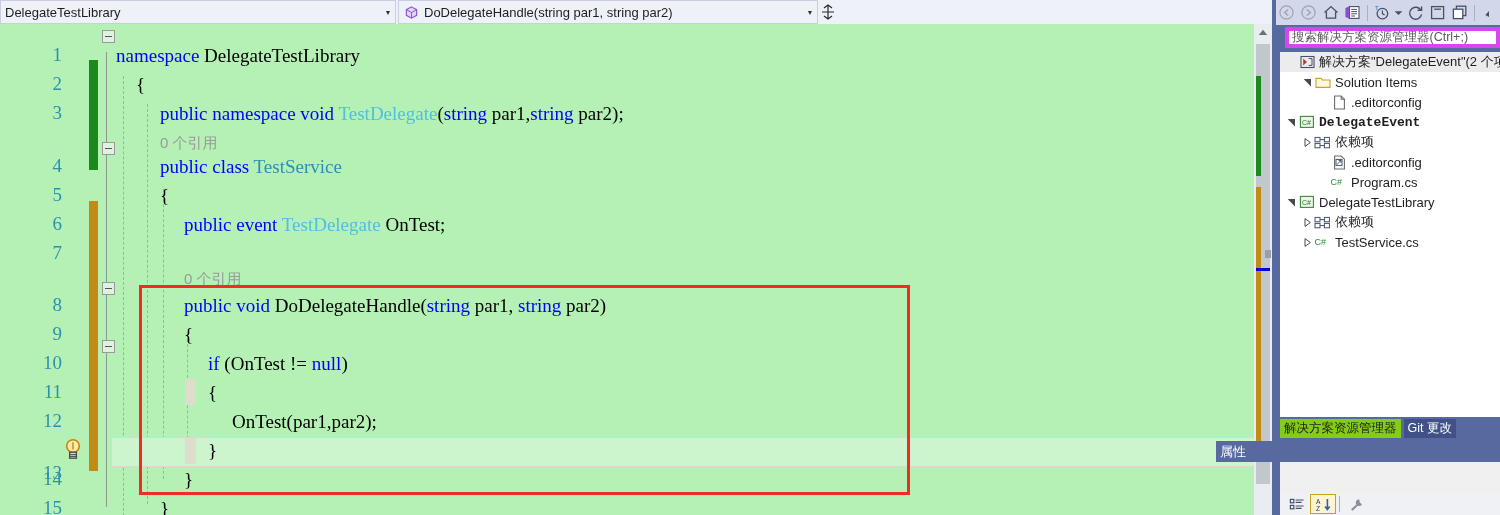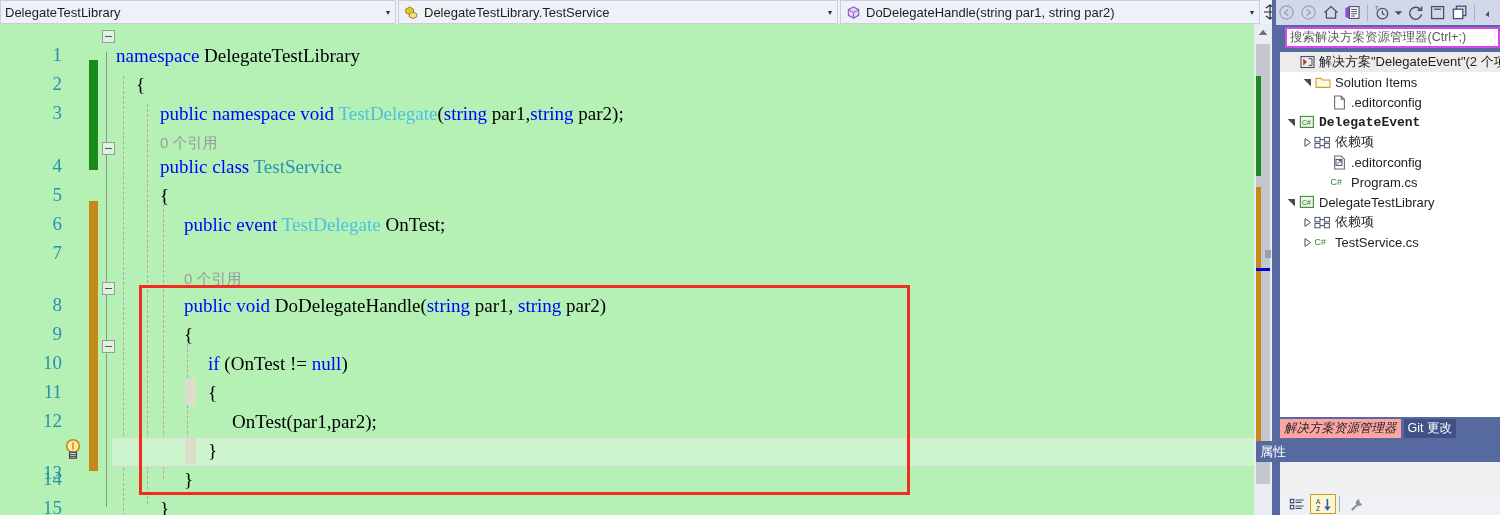--- a/index.html
+++ b/index.html
@@ -69,72 +69,62 @@
 
   
   .rightpane { position:absolute; left:1272px; top:0; width:228px; height:515px;
     background:#566a9f; }
   .rtoolbar { position:absolute; left:1276px; top:0; width:224px; height:25px;
     background:#d2d8ea; display:flex; align-items:center; }
   .tbtn { width:24px; height:22px; display:flex; align-items:center;
     justify-content:center; }
   .tsep { width:1px; height:16px; background:#a8b0c6; margin:0 3px; }
   .searchbar { position:absolute; left:1285px; top:27px; width:215px; height:21px;
-    background:#ffffff; border:2px solid #d946ef; display:flex; align-items:center; }
+    background:#ffffff; border:4px solid #d946ef; display:flex; align-items:center; }
   .searchbar .ph { font-size:12.5px; color:#5a5a5a; padding-left:3px;
     white-space:nowrap; }
   .tree { position:absolute; left:1280px; top:52px; width:220px; height:365px;
     background:#ffffff; overflow:hidden; }
   .trow { position:relative; height:20px; display:flex; align-items:center;
     white-space:nowrap; }
   .trow.sel { background:#ececec; }
   .tw { width:14px; height:20px; display:flex; align-items:center;
     justify-content:center; flex:0 0 14px; }
   .tico { width:18px; height:20px; display:flex; align-items:center;
     justify-content:center; flex:0 0 18px; }
   .tlbl { font-size:13px; color:#1e1e1e; font-family:"Liberation Sans", sans-serif;
     padding-left:3px; }
   .tlbl.b { font-weight:bold;font-family:Liberation Mono, monospace; }
 
   .dtabs { position:absolute; left:1280px; top:419px; width:220px; height:19px;
     display:flex; align-items:stretch; }
   .dtab { display:flex; align-items:center; padding:0 4px; font-size:12.5px; }
-  .dtab.active { background:#fca5a5; color:#1e1e1e;font-style:italic; }
+  .dtab.active { background:#84cc16; color:#1e1e1e; }
   .dtab.inactive { background:#3f5186; color:#ffffff; margin-left:3px; }
 
-  .props-hdr { position:absolute; left:1256px; top:441px; width:220px; height:21px;
+  .props-hdr { position:absolute; left:1216px; top:441px; width:220px; height:21px;
     background:#566a9f; color:#ffffff; font-size:13px; display:flex;
     align-items:center; padding-left:4px; }
   .props-body { position:absolute; left:1280px; top:462px; width:220px; height:53px;
     background:#f0f0f0; }
   .props-tb { position:absolute; left:1280px; top:493px; width:220px; height:22px;
     background:#eff1f5; display:flex; align-items:center; padding-left:4px; }
   .pbtn { width:26px; height:20px; display:flex; align-items:center;
     justify-content:center; }
   .pbtn.on { background:#fdf4d0; border:1px solid #c8a020; }
   svg { display:block; }
 </style>
 </head>
 <body>
 
 <div id="app">
 
   <div class="navbar">
     <div class="navdd a">
       <span class="txt">DelegateTestLibrary</span>
-      <span class="arrow">▼</span>
-    </div>
-    <div class="navdd b">
-      <span class="nav-ico">
-        <svg width="15" height="15" viewBox="0 0 16 16">
-          <path d="M6 2.2 L10.2 4.4 L10.2 8.2 L6 10.4 L1.9 8.2 L1.9 4.4 Z" fill="#e8c33a" stroke="#9a7b13" stroke-width="1"></path>
-          <path d="M9.5 7.5 L13.6 9.4 L13.6 12.6 L9.5 14.4 L5.6 12.6 L5.6 9.4 Z" fill="#f2dd8a" stroke="#9a7b13" stroke-width="1"></path>
-        </svg>
-      </span>
-      <span class="txt">DelegateTestLibrary.TestService</span>
       <span class="arrow">▼</span>
     </div>
     <div class="navdd c">
       <span class="nav-ico">
         <svg width="15" height="15" viewBox="0 0 16 16">
           <path d="M8 2 L13.5 5 L13.5 11 L8 14 L2.5 11 L2.5 5 Z" fill="#e3d4f5" stroke="#8a54c6" stroke-width="1.2"></path>
           <path d="M2.5 5 L8 8 L13.5 5 M8 8 L8 14" stroke="#8a54c6" stroke-width="1" fill="none"></path>
         </svg>
       </span>
       <span class="txt">DoDelegateHandle(string par1, string par2)</span>

